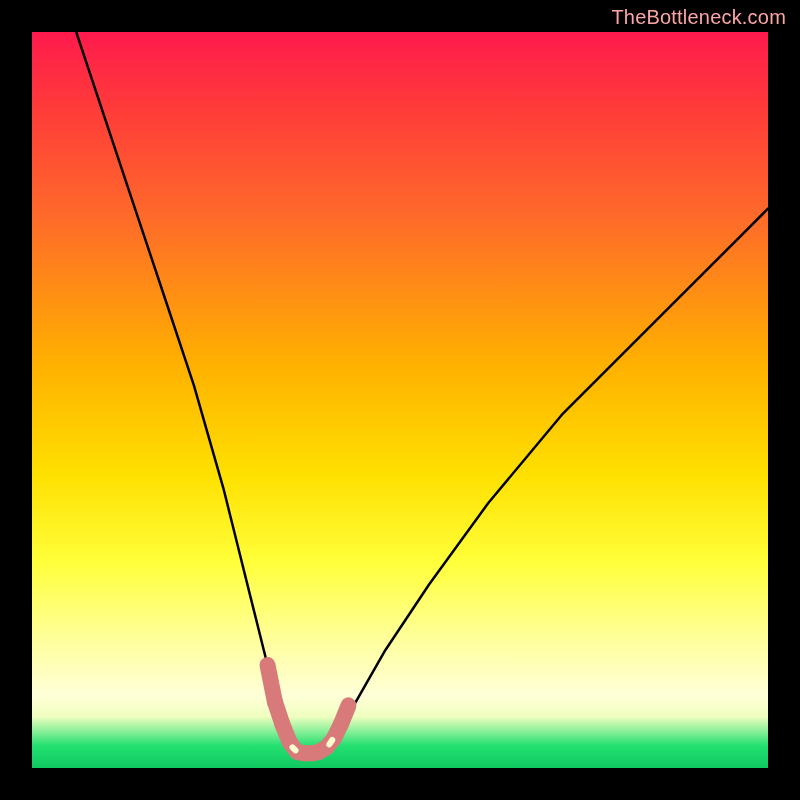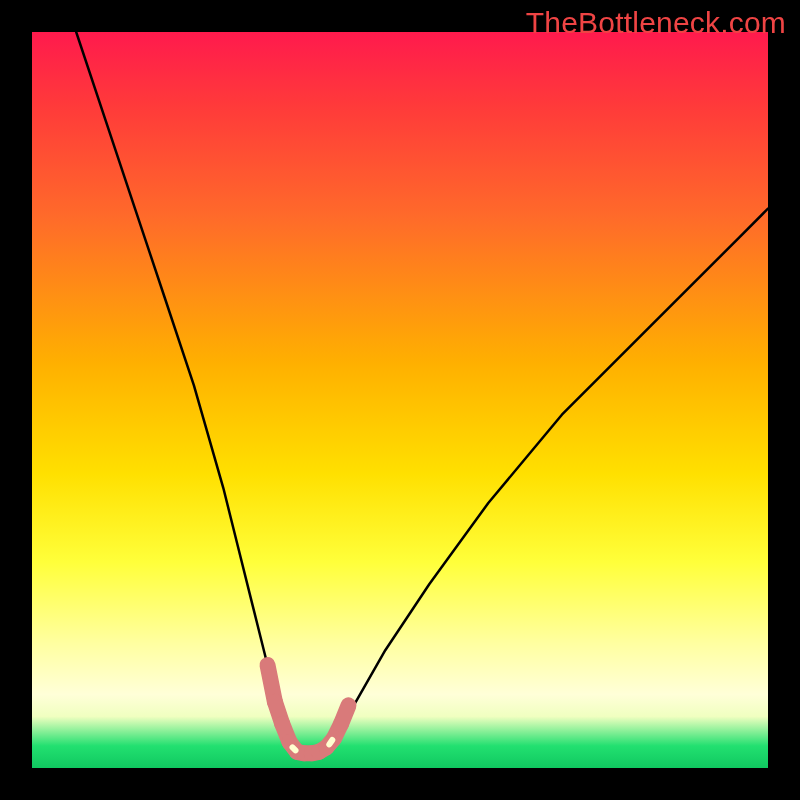--- a/index.html
+++ b/index.html
@@ -35,22 +35,22 @@
       #ffffd8 90%,
       #f0ffc0 93%,
       #22e070 97%,
       #10c860 100%);
   }
   .watermark {
     position: absolute;
     top: 6px;
     right: 14px;
     font-family: Arial, Helvetica, sans-serif;
-    font-size: 30px;
-    color: #ef4444;
+    font-size: 20px;
+    color: #fca5a5;
     letter-spacing: 0.2px;
     user-select: none;
   }
   svg.curve {
     position: absolute;
     left: 0;
     top: 0;
   }
 </style>
 </head>

